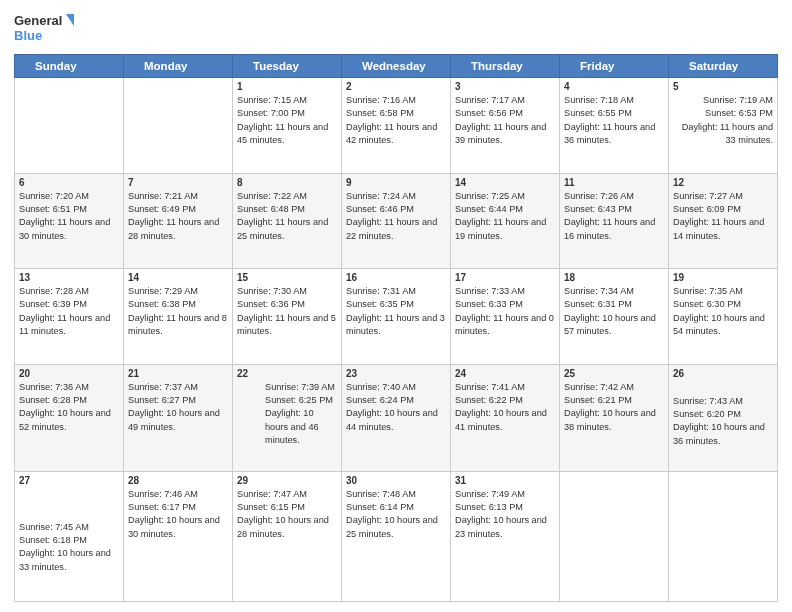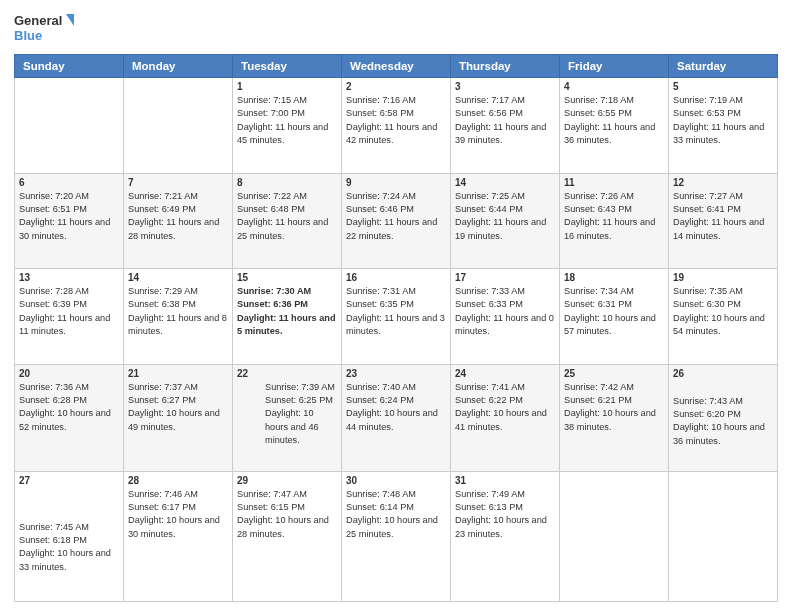--- a/index.html
+++ b/index.html
@@ -43,21 +43,21 @@
     .calendar-table {
       width: 100%;
       border-collapse: collapse;
       flex: 1;
     }
     .calendar-table thead tr th {
       background-color: #4a7ebf;
       color: #fff;
       font-size: 11.5px;
       font-weight: bold;
-      padding: 5px 8px;
+      padding: 5px 20px;
       text-align: left;
       border: 1px solid #3a6aaa;
     }
     .calendar-table tbody tr td {
       border: 1px solid #ccc;
       vertical-align: top;
       padding: 3px 4px;
       font-size: 9.2px;
       color: #333;
       width: calc(100% / 7);
@@ -130,21 +130,21 @@
 Daylight: 11 hours and 39 minutes.</div>
           </td>
           <td>
             <span class="day-number">4</span>
             <div class="day-info" style="white-space: pre-line;">Sunrise: 7:18 AM
 Sunset: 6:55 PM
 Daylight: 11 hours and 36 minutes.</div>
           </td>
           <td>
             <span class="day-number">5</span>
-            <div class="day-info" style="white-space: pre-line;">Sunrise: 7:19 AM
+            <div class="day-info" style="white-space: pre-line; text-align: right;">Sunrise: 7:19 AM
 Sunset: 6:53 PM
 Daylight: 11 hours and 33 minutes.</div>
           </td>
         </tr>
         <tr>
           <td>
             <span class="day-number">6</span>
             <div class="day-info" style="white-space: pre-line;">Sunrise: 7:20 AM
 Sunset: 6:51 PM
 Daylight: 11 hours and 30 minutes.</div>
@@ -175,40 +175,40 @@
           </td>
           <td>
             <span class="day-number">11</span>
             <div class="day-info" style="white-space: pre-line;">Sunrise: 7:26 AM
 Sunset: 6:43 PM
 Daylight: 11 hours and 16 minutes.</div>
           </td>
           <td>
             <span class="day-number">12</span>
             <div class="day-info" style="white-space: pre-line;">Sunrise: 7:27 AM
-Sunset: 6:41 PM
+Sunset: 6:09 PM
 Daylight: 11 hours and 14 minutes.</div>
           </td>
         </tr>
         <tr>
           <td>
             <span class="day-number">13</span>
             <div class="day-info" style="white-space: pre-line;">Sunrise: 7:28 AM
 Sunset: 6:39 PM
 Daylight: 11 hours and 11 minutes.</div>
           </td>
           <td>
             <span class="day-number">14</span>
             <div class="day-info" style="white-space: pre-line;">Sunrise: 7:29 AM
 Sunset: 6:38 PM
 Daylight: 11 hours and 8 minutes.</div>
           </td>
           <td>
             <span class="day-number">15</span>
-            <div class="day-info" style="white-space: pre-line; font-weight: bold;">Sunrise: 7:30 AM
+            <div class="day-info" style="white-space: pre-line;">Sunrise: 7:30 AM
 Sunset: 6:36 PM
 Daylight: 11 hours and 5 minutes.</div>
           </td>
           <td>
             <span class="day-number">16</span>
             <div class="day-info" style="white-space: pre-line;">Sunrise: 7:31 AM
 Sunset: 6:35 PM
 Daylight: 11 hours and 3 minutes.</div>
           </td>
           <td>

